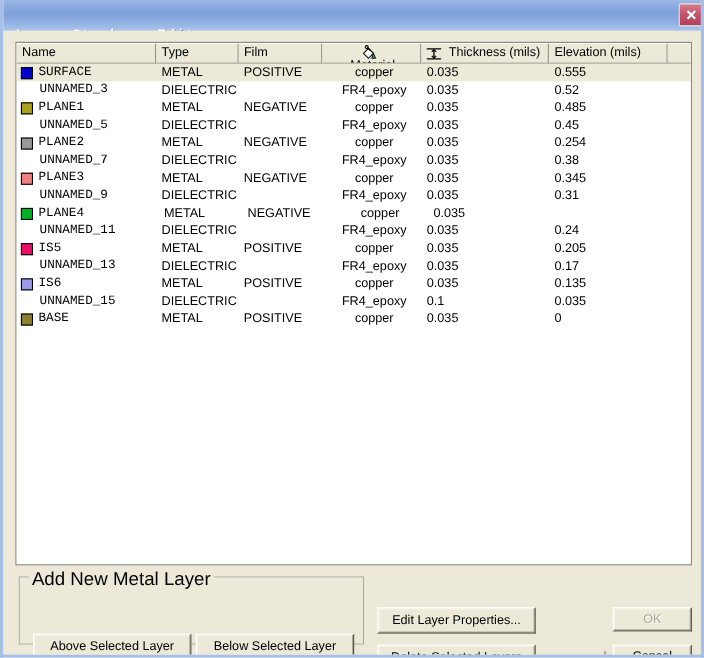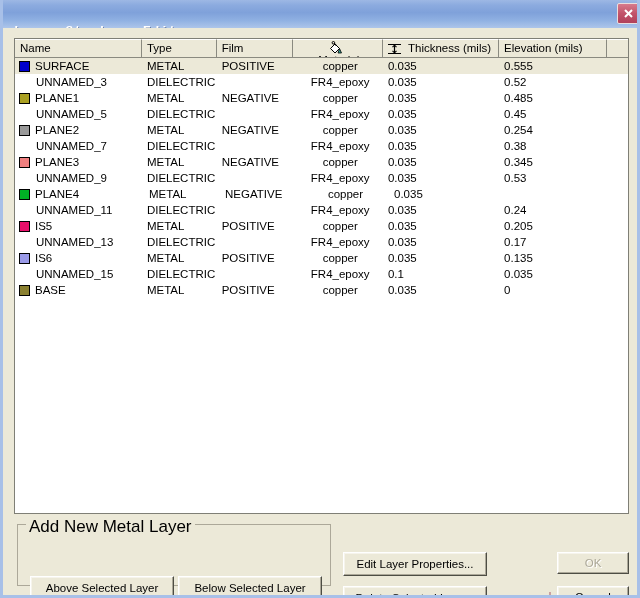--- a/index.html
+++ b/index.html
@@ -146,21 +146,21 @@
   .cell {
     box-sizing: border-box;
     height: 16px;
     display: flex;
     align-items: center;
     padding-left: 5px;
     white-space: nowrap;
     overflow: hidden;
     line-height: 16px;
   }
-  .cell.name-cell { padding-left: 4px; }
+  .cell.name-cell { padding-left: 4px; font-family: Liberation Mono, monospace; }
   .swatch {
     width: 11px;
     height: 11px;
     border: 1px solid #000000;
     box-sizing: border-box;
     margin-right: 5px;
     flex: 0 0 auto;
   }
   .indent { width: 17px; flex: 0 0 auto; }
 
@@ -394,21 +394,21 @@
           </div>
           <div class="row">
             <div class="cell col-name name-cell">
               <span class="indent"></span>
               <span>UNNAMED_9</span>
             </div>
             <div class="cell col-type">DIELECTRIC</div>
             <div class="cell col-film"></div>
             <div class="cell col-material">FR4_epoxy</div>
             <div class="cell col-thickness">0.035</div>
-            <div class="cell col-elevation">0.53</div>
+            <div class="cell col-elevation">0.31</div>
             <div class="cell col-extra"></div>
           </div>
           <div class="row">
             <div class="cell col-name name-cell">
               <span class="swatch" style="background: rgb(0, 176, 37);"></span>
               <span>PLANE4</span>
             </div>
             <div class="cell col-type">METAL</div>
             <div class="cell col-film">NEGATIVE</div>
             <div class="cell col-material">copper</div>

